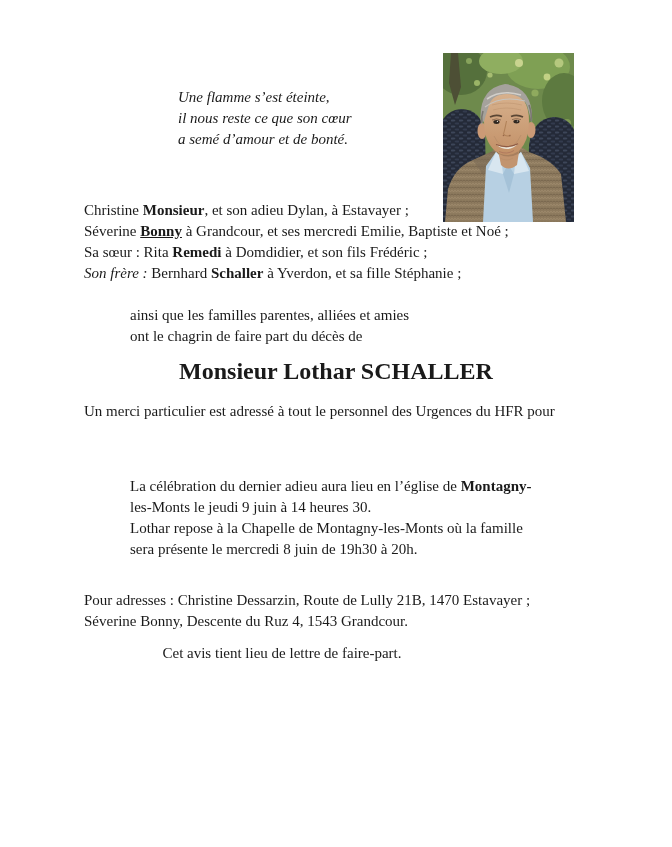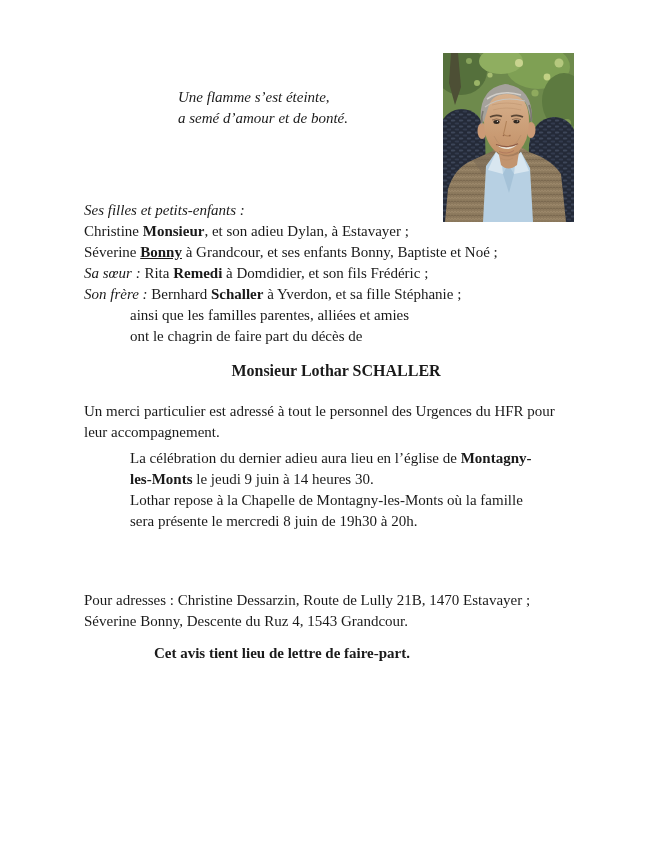--- a/index.html
+++ b/index.html
@@ -15,45 +15,45 @@
     padding-left: 7px;
   }
   .block { position: absolute; }
   .line { line-height: 21px; white-space: pre; }
   .verse .line { font-style: italic; }
   .announce-title {
     position: absolute;
     left: 0; width: 672px;
     text-align: center;
     font-weight: bold;
-    font-size: 16px;
+    font-size: 24px;
     line-height: 26px;
   }
   .centered-line {
     position: absolute;
     left: 0; width: 564px;
     text-align: center;
     line-height: 21px;
-    font-weight: bold;
   }
   .photo-frame {
     position: absolute;
     left: 443px; top: 53px;
     width: 131px; height: 169px;
     overflow: hidden;
   }
   .photo-frame svg { display: block; }
 </style>
 </head>
 <body>
 
 <div class="page">
 
   <div class="block verse" style="left:178px; top:87px;">
       <div class="line">Une flamme s’est éteinte,</div>
+      <div class="line">il nous reste ce que son cœur</div>
       <div class="line">a semé d’amour et de bonté.</div>
     </div>
 
   <figure class="photo-frame" style="margin:0;">
     <svg width="131" height="169" viewBox="0 0 131 169">
       <defs>
         <linearGradient id="skinGrad" x1="0" y1="0" x2="0" y2="1">
           <stop offset="0" stop-color="#d8b28e"></stop>
           <stop offset="1" stop-color="#c29067"></stop>
         </linearGradient>
@@ -137,42 +137,40 @@
         <path d="M53 91.5 Q64 97.5 75 90.8 Q65 101 53 91.5 Z" fill="#e9e4d8"></path>
         <path d="M53 91.5 Q64 96 75 90.8" stroke="#8d5a44" stroke-width="1.1" fill="none"></path>
         <path d="M56 98.5 Q64 102 71 97.5" stroke="#b07a5e" stroke-width="1" fill="none"></path>
 
         <path d="M57 105 Q64 109 70 105" stroke="#b98e6a" stroke-width="0.8" fill="none"></path>
       </g>
     </svg>
   </figure>
 
   <div class="block" style="left:84px; top:200px;">
-      <div class="line"><span style="font-style: italic;">Ses filles et petits-enfants :</span></div>
       <div class="line"><span>Christine </span><span style="font-weight: bold;">Monsieur</span><span>, et son adieu Dylan, à Estavayer ;</span></div>
-      <div class="line"><span>Séverine </span><span style="font-weight: bold; text-decoration: underline;">Bonny</span><span> à Grandcour, et ses enfants Bonny, Baptiste et Noé ;</span></div>
-      <div class="line"><span style="font-style: italic; text-align: right;">Sa sœur : </span><span>Rita </span><span style="font-weight: bold;">Remedi</span><span> à Domdidier, et son fils Frédéric ;</span></div>
+      <div class="line"><span>Séverine </span><span style="font-weight: bold; text-decoration: underline;">Bonny</span><span> à Grandcour, et ses mercredi Emilie, Baptiste et Noé ;</span></div>
+      <div class="line"><span style=" text-align: right;">Sa sœur : </span><span>Rita </span><span style="font-weight: bold;">Remedi</span><span> à Domdidier, et son fils Frédéric ;</span></div>
       <div class="line"><span style="font-style: italic; text-align: right;">Son frère : </span><span>Bernhard </span><span style="font-weight: bold;">Schaller</span><span> à Yverdon, et sa fille Stéphanie ;</span></div>
     </div>
 
   <div class="block" style="left:130px; top:305px;">
       <div class="line">ainsi que les familles parentes, alliées et amies</div>
       <div class="line">ont le chagrin de faire part du décès de</div>
     </div>
 
   <div class="announce-title" style="top:358px;">Monsieur Lothar SCHALLER</div>
 
   <div class="block" style="left:84px; top:401px;">
       <div class="line">Un merci particulier est adressé à tout le personnel des Urgences du HFR pour</div>
-      <div class="line">leur accompagnement.</div>
     </div>
 
-  <div class="block" style="left:130px; top:448px;">
+  <div class="block" style="left:130px; top:476px;">
       <div class="line"><span>La célébration du dernier adieu aura lieu en l’église de </span><span style="font-weight: bold;">Montagny-</span></div>
-      <div class="line"><span style="font-weight: bold;">les-Monts</span><span> le jeudi 9 juin à 14 heures 30.</span></div>
+      <div class="line"><span style="font-weight: normal;">les-Monts</span><span> le jeudi 9 juin à 14 heures 30.</span></div>
       <div class="line"><span>Lothar repose à la Chapelle de Montagny-les-Monts où la famille</span></div>
       <div class="line"><span>sera présente le mercredi 8 juin de 19h30 à 20h.</span></div>
     </div>
 
   <div class="block" style="left:84px; top:590px;">
       <div class="line">Pour adresses : Christine Dessarzin, Route de Lully 21B, 1470 Estavayer ;</div>
       <div class="line">Séverine Bonny, Descente du Ruz 4, 1543 Grandcour.</div>
     </div>
 
   <div class="centered-line" style="top:643px;">Cet avis tient lieu de lettre de faire-part.</div>

